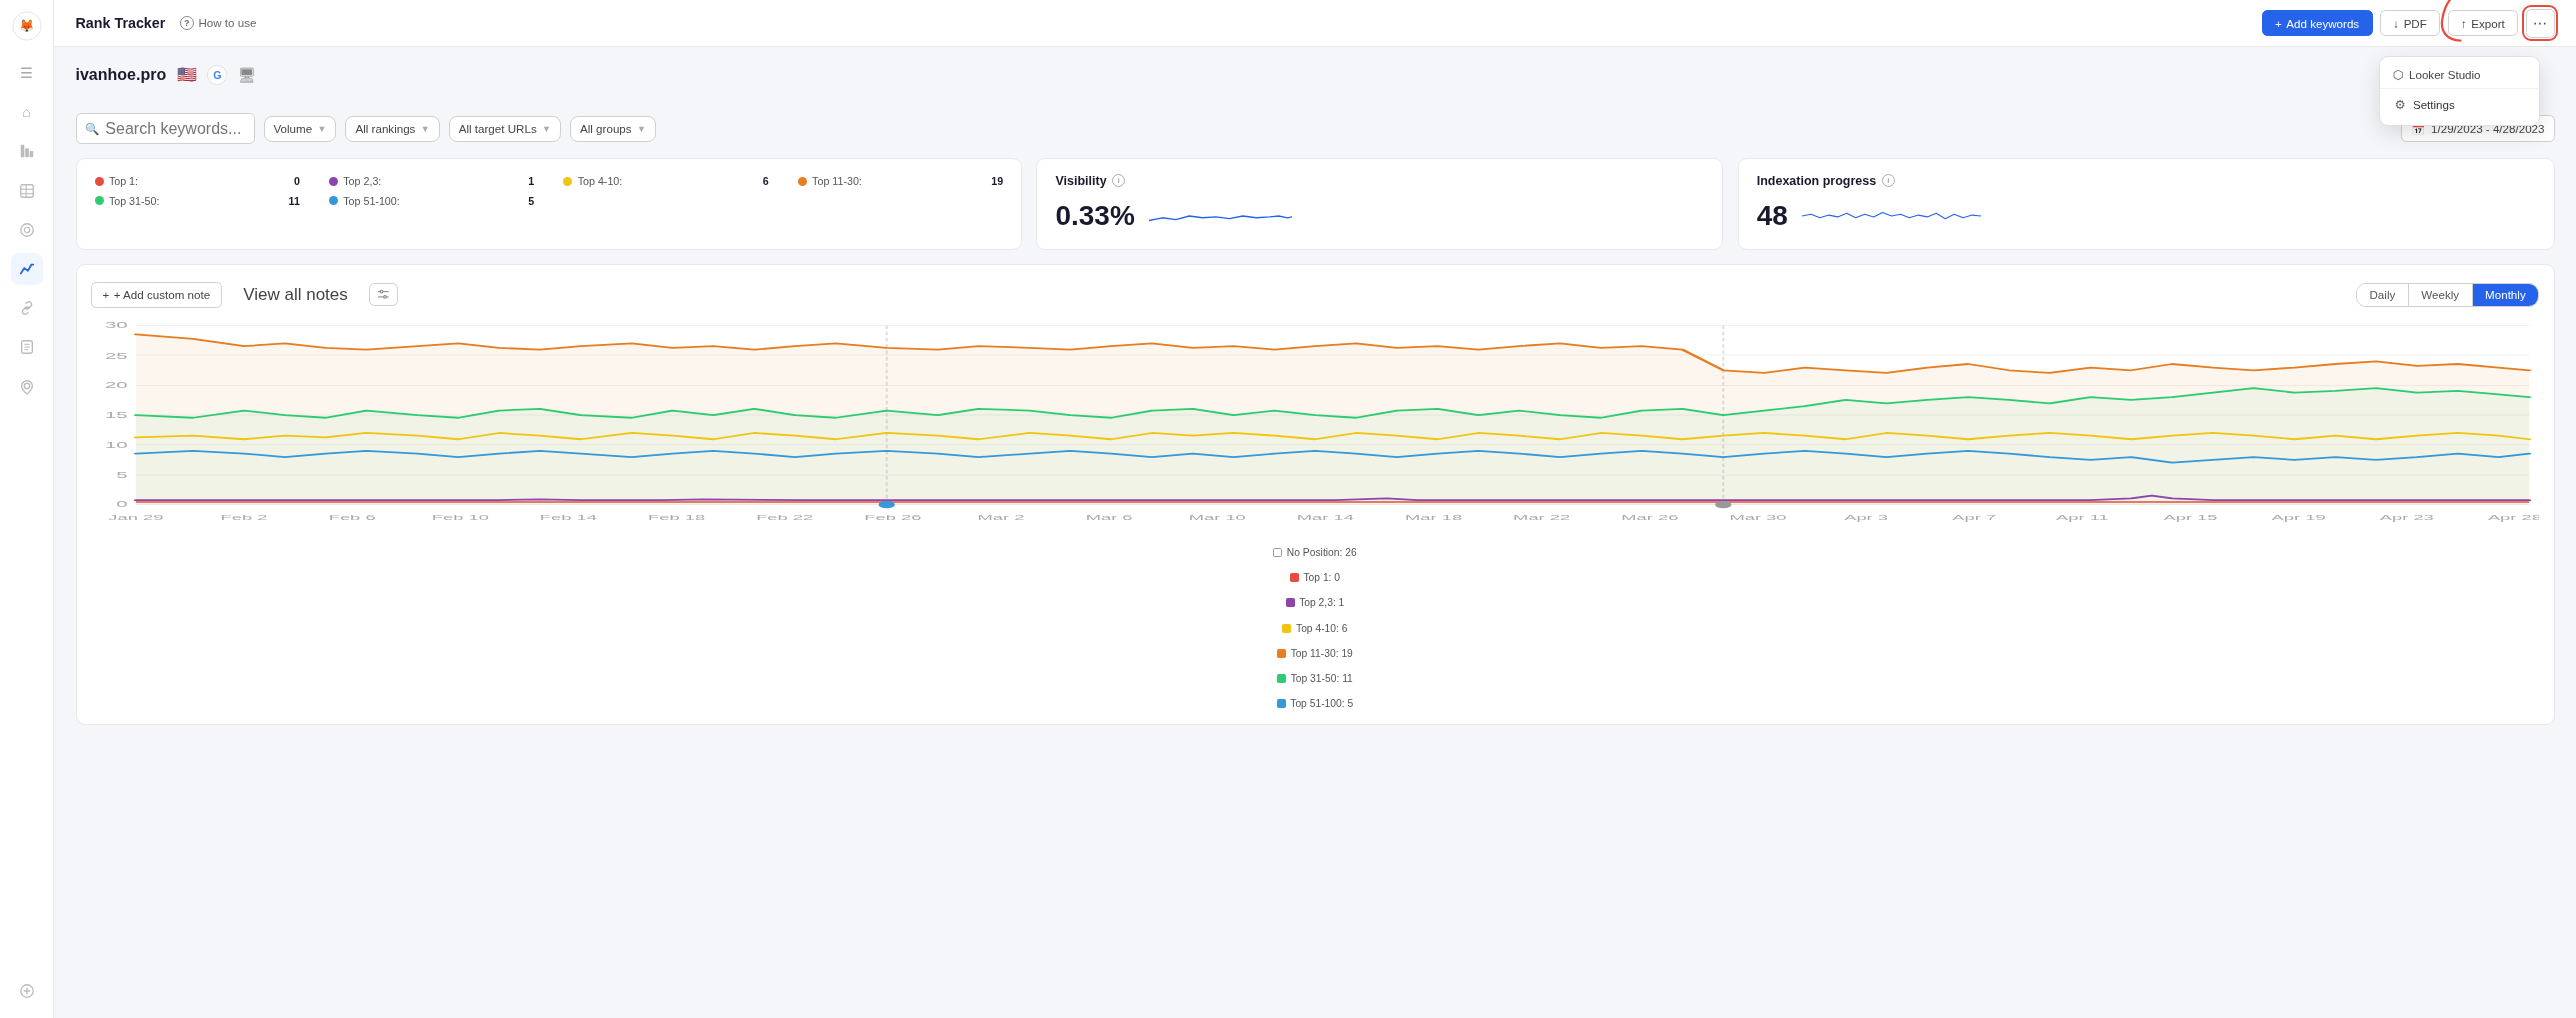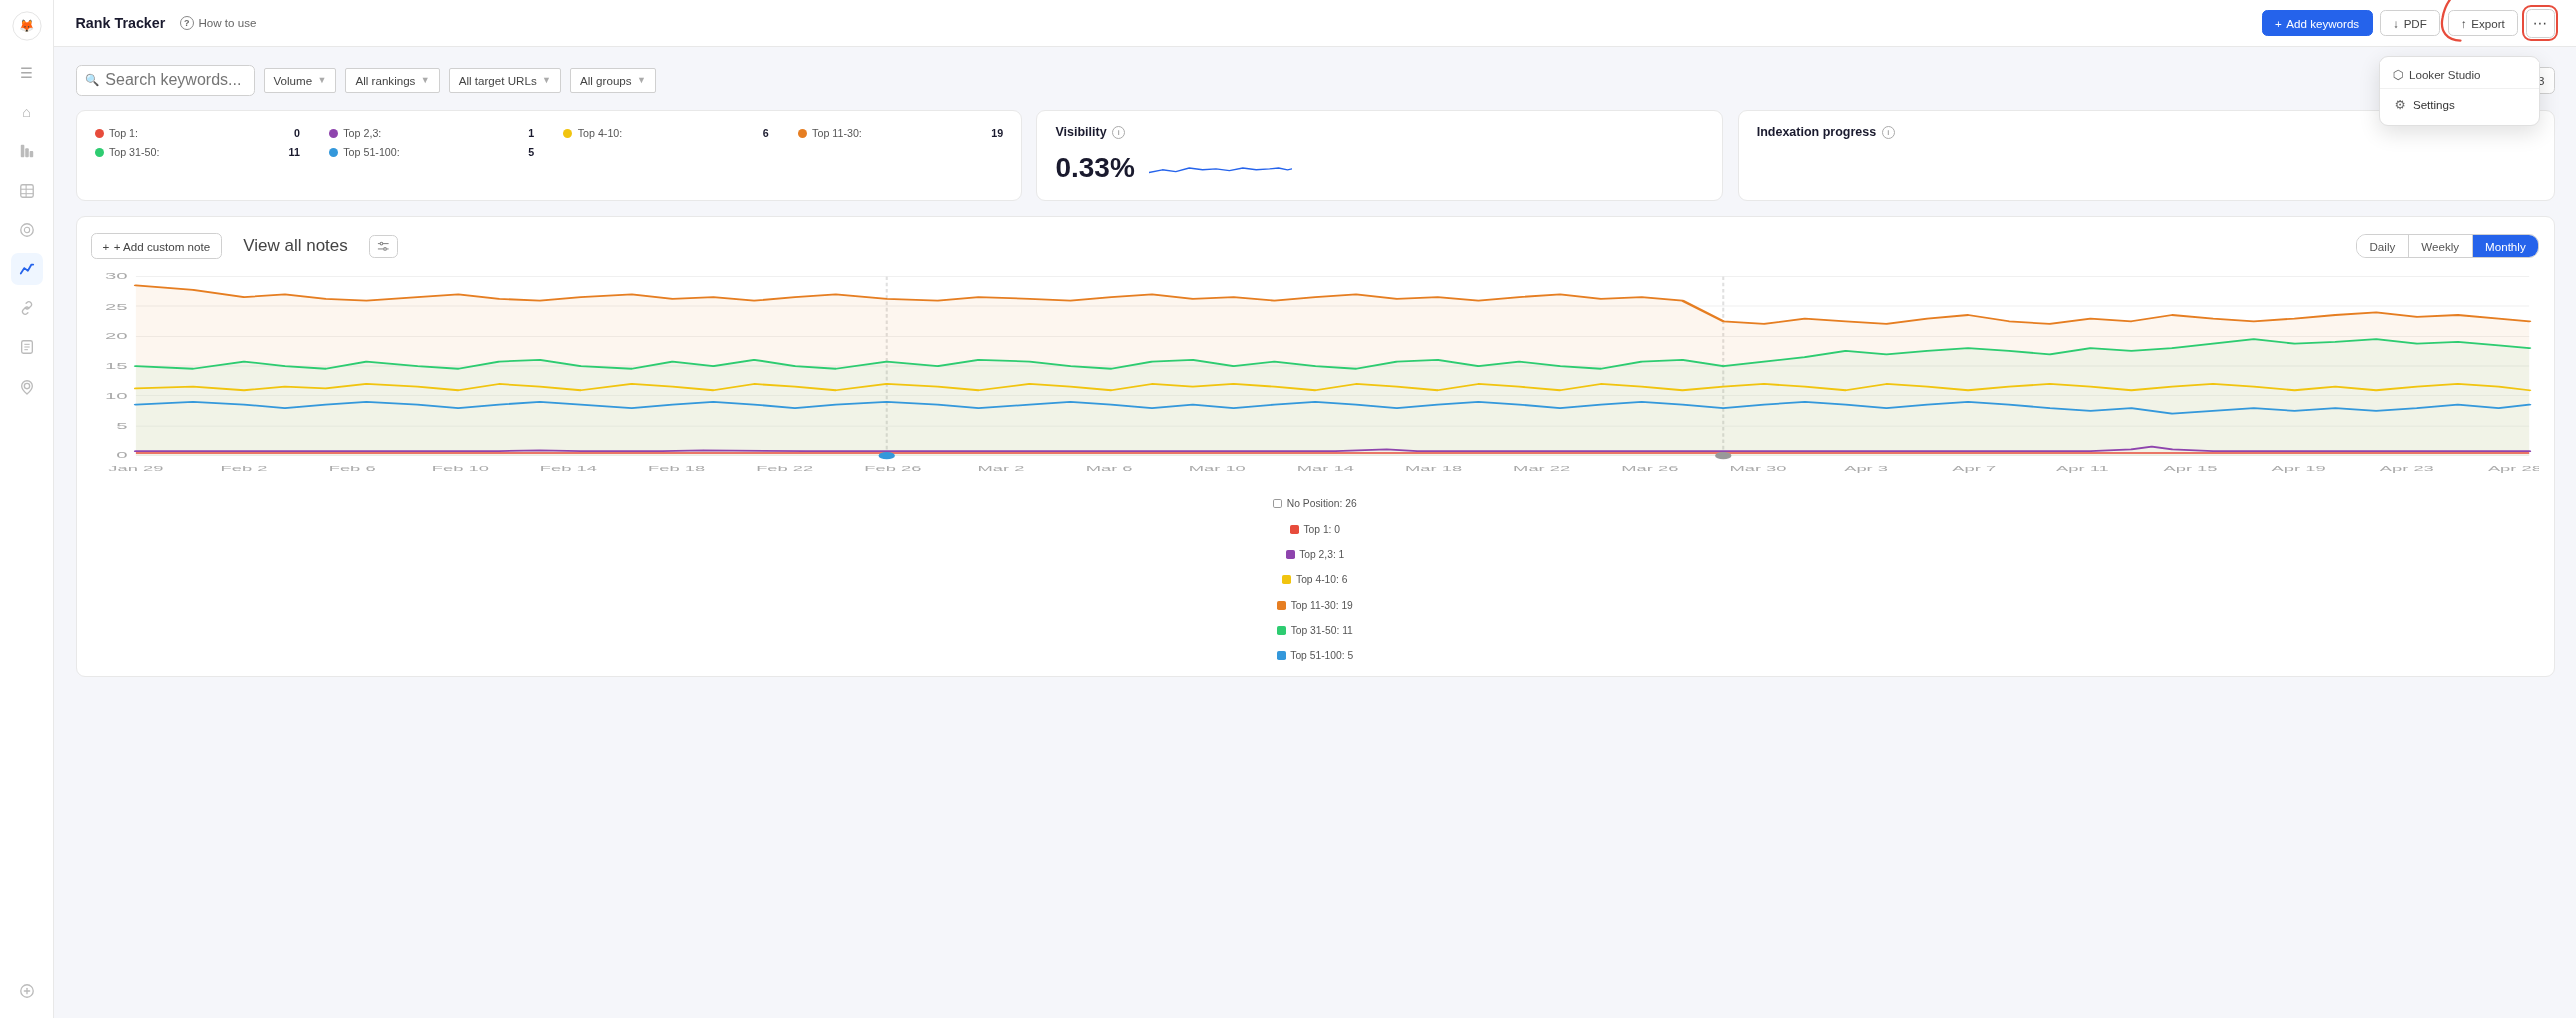--- a/index.html
+++ b/index.html
@@ -39,21 +39,21 @@
     .search-engine-icon { width: 19.7px; height: 19.7px; border-radius: 50%; background: #fff; border: 0.9px solid #e0e0e0; display: flex; align-items: center; justify-content: center; font-size: 10.7px; font-weight: bold; color: #4285f4; }
     .device-icon { font-size: 14.3px; color: #888; }
     .tab { padding: 7.2px 18px; font-size: 12.5px; cursor: pointer; color: #888; border-bottom: 1.8px solid transparent; margin-bottom: -1.8px; }
     .tab.active { color: #2563eb; border-bottom-color: #2563eb; font-weight: 500; }
 
     
     .filters-row { display: flex; align-items: center; gap: 9px; margin-bottom: 14.3px; }
     .search-input { display: flex; align-items: center; gap: 5.4px; border: 0.9px solid #d0d0d0; border-radius: 5.4px; padding: 5.4px 9px; background: #fff; flex: 0 0 179px; }
     .search-input input { border: none; outline: none; font-size: 16px; color: #666; width: 100%; background: transparent; }
     .search-icon { color: #aaa; font-size: 11.6px; }
-    .filter-select { display: flex; align-items: center; gap: 5.4px; border: 0.9px solid #d0d0d0; border-radius: 2px; padding: 5.4px 9px; background: #fff; cursor: pointer; color: #444; font-size: 11.6px; }
+    .filter-select { display: flex; align-items: center; gap: 5.4px; border: 0.9px solid #d0d0d0; border-radius: 8px; padding: 5.4px 9px; background: #fff; cursor: pointer; color: #444; font-size: 11.6px; }
     .filter-select .chevron { color: #aaa; font-size: 9px; }
     .date-picker { display: flex; align-items: center; gap: 5.4px; border: 0.9px solid #d0d0d0; border-radius: 5.4px; padding: 5.4px 9px; background: #fff; cursor: pointer; color: #444; font-size: 11.6px; margin-left: auto; }
 
     
     .stats-row { display: flex; gap: 0; margin-bottom: 14.3px; }
     .stats-card { background: #fff; border: 0.9px solid #e8e8e8; border-radius: 9px; padding: 14.3px 18px; flex: 1; }
     .stats-card + .stats-card { margin-left: 14.3px; }
     .stats-title { font-size: 12.5px; font-weight: 600; color: #1a1a2e; margin-bottom: 10.7px; display: flex; align-items: center; gap: 5.4px; }
     .info-icon { width: 13.4px; height: 13.4px; border-radius: 50%; border: 1.3px solid #aaa; display: flex; align-items: center; justify-content: center; font-size: 8px; color: #aaa; cursor: pointer; }
     .positions-grid { display: grid; grid-template-columns: 1fr 1fr 1fr 1fr; gap: 3.6px 29px; }
@@ -196,20 +196,34 @@
             <path d="M 65 8 L 72 3 L 74 12" stroke="#e74c3c" stroke-width="2.5" fill="none" stroke-linecap="round" stroke-linejoin="round"></path>
           </svg>
 
           <div style="position:absolute; top:-3.6px; right:-3.6px; border:2.2px solid #e74c3c; border-radius:9px; pointer-events:none; z-index:350; width:calc(100% + 7.2px); height:calc(100% + 7.2px);"></div>
         </div>
       </div>
     </div>
 
     <div class="content">
 
+      <div style="display:flex; align-items:center; margin-bottom:14.3px;">
+        <div class="site-header">
+          <span class="site-name">ivanhoe.pro</span>
+          <span class="flag-icon">🇺🇸</span>
+          <div class="search-engine-icon">
+              <span>G</span>
+            </div>
+          <span class="device-icon">🖥</span>
+        </div>
+        <div style="margin-left:auto; display:flex; align-items:flex-end; gap:0;">
+          <div class="tab active">Keywords</div>
+          <div class="tab">Pages</div>
+        </div>
+      </div>
 
       <div class="filters-row">
         <div class="search-input">
           <span class="search-icon">🔍</span>
           <input type="text" placeholder="Search keywords..." style="">
         </div>
         <div class="filter-select">
           <span>Volume</span>
           <span class="chevron">▼</span>
         </div>
@@ -278,20 +292,26 @@
             <svg width="143" height="36" viewBox="0 0 160 40" fill="none">
               <polyline points="0,25 15,22 30,24 45,20 60,22 75,21 90,23 105,20 120,22 135,21 145,20 155,22 160,21" stroke="#2563eb" stroke-width="1.5" fill="none" stroke-linecap="round" stroke-linejoin="round"></polyline>
             </svg>
           </div>
         </div>
 
         <div class="stats-card" style="flex:1.2;">
           <div class="stats-title">
             <span>Indexation progress</span>
             <div class="info-icon">i</div>
+          </div>
+          <div class="indexation-content">
+            <div class="big-number">48</div>
+            <svg width="179" height="36" viewBox="0 0 200 40" fill="none">
+              <polyline points="0,20 10,18 20,22 30,19 40,21 50,17 60,22 70,18 80,21 90,16 100,20 110,18 120,22 130,19 140,21 150,17 160,23 170,18 180,22 190,19 200,20" stroke="#2563eb" stroke-width="1.2" fill="none" stroke-linecap="round" stroke-linejoin="round"></polyline>
+            </svg>
           </div>
         </div>
       </div>
 
       <div class="chart-container">
         <div class="chart-toolbar">
           <button class="btn-add-note">
             <span>+</span>
             <span>+ Add custom note</span>
           </button>

